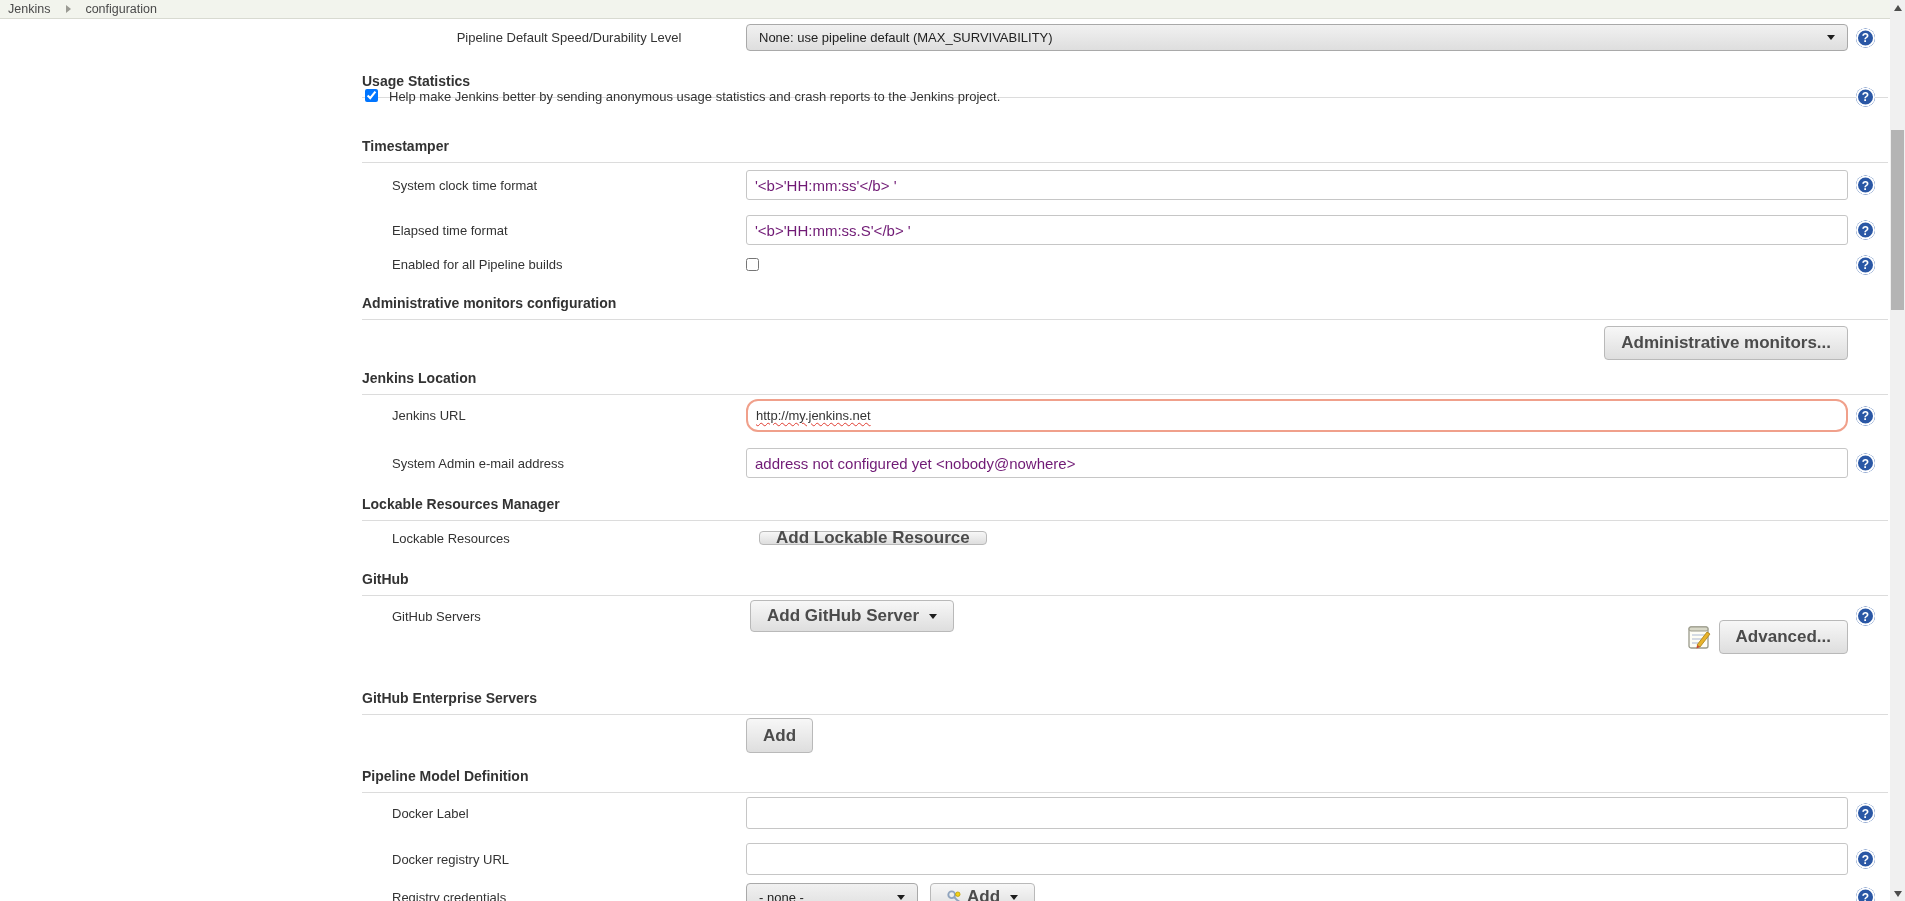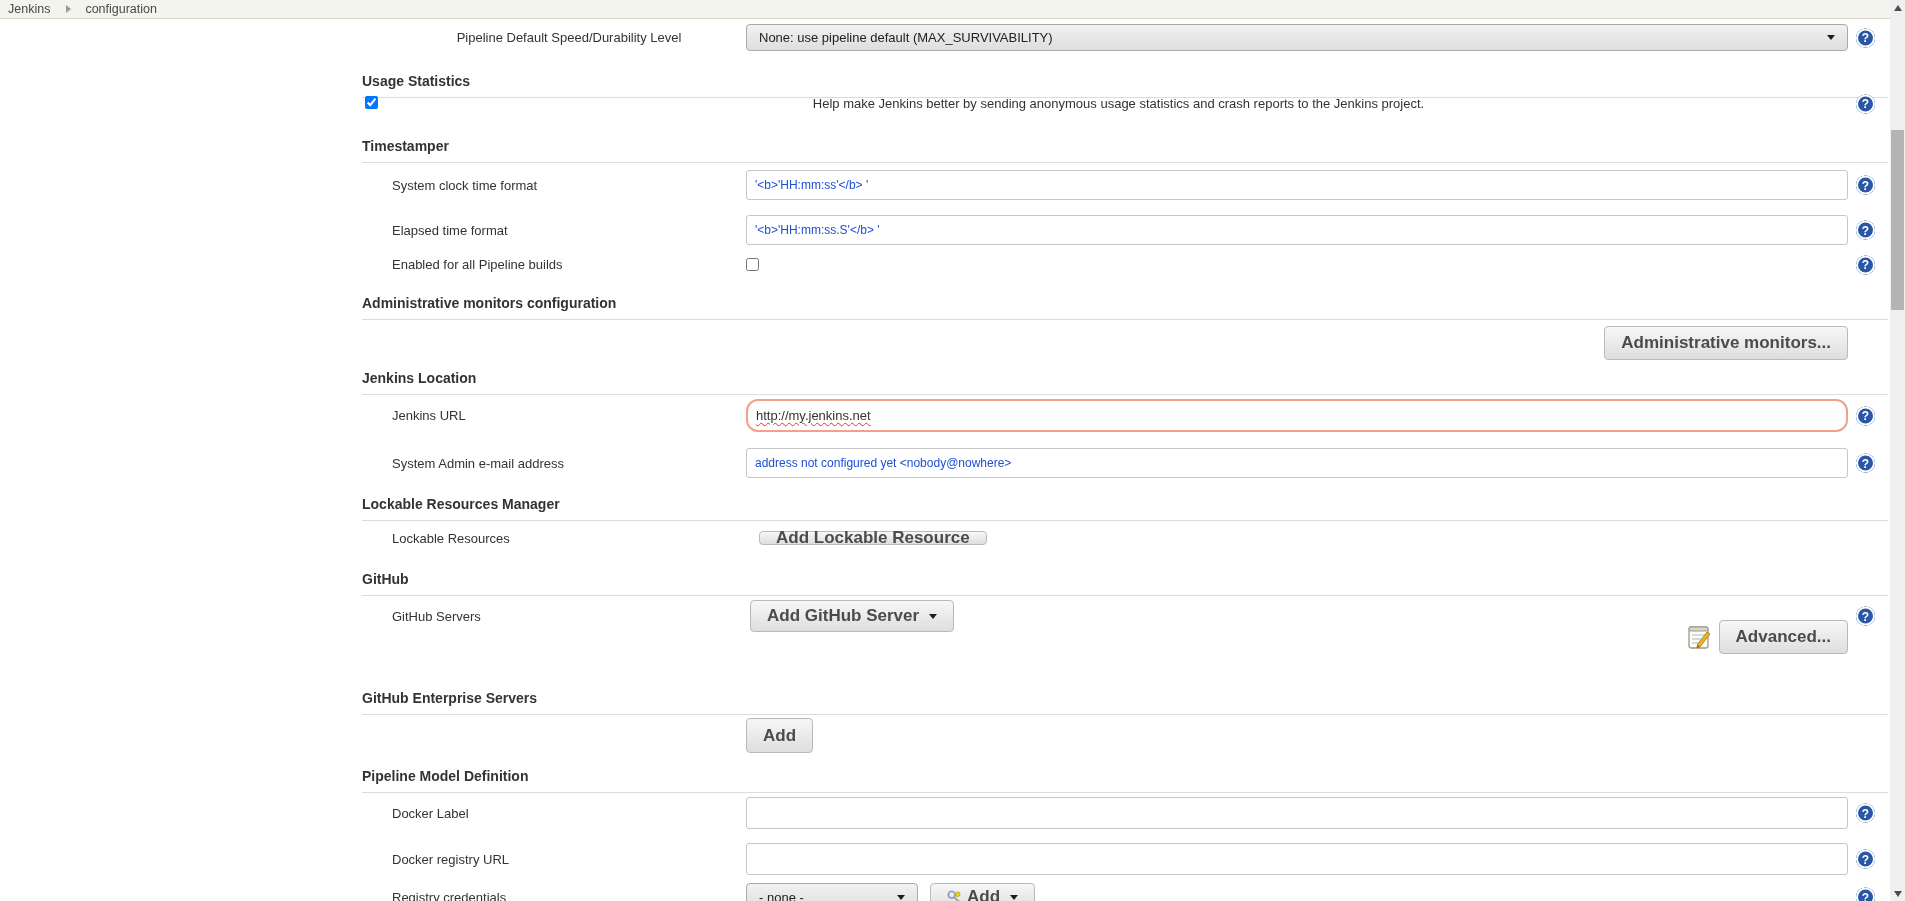--- a/index.html
+++ b/index.html
@@ -25,21 +25,21 @@
     color:#fff; display:flex; align-items:center; justify-content:center;
     font-weight:bold; font-size:12px; cursor:pointer; }
   .help::after { content:"?"; }
 
   
   .section { position:absolute; left:362px; width:1526px; font-weight:bold; font-size:14px;
     color:#333; padding-bottom:8px; border-bottom:1px solid #dcdcdc; }
 
   
   .tinput { width:100%; height:30px; border:1px solid #c6c6c6; border-radius:3px;
-    padding:0 8px; font-family:"Liberation Sans", sans-serif; font-size:12px; color:#1d4ed8; background:#fff; }
+    padding:0 8px; font-family:"Liberation Sans", sans-serif; font-size:15px; color:#701a75; background:#fff; }
   .div-input { width:100%; height:33px; border:2px solid #f0a08b; border-radius:12px;
     background:#fff; display:flex; align-items:center; padding:0 8px; cursor:text; }
   .wavy { text-decoration:underline; text-decoration-style:wavy; text-decoration-color:#e03c31;
     text-decoration-thickness:1px; text-underline-offset:2px; }
 
   
   .sel { background:linear-gradient(#f1f1f1,#dedede); border:1px solid #a9a9a9; border-radius:4px;
     display:flex; align-items:center; padding:0 12px; color:#222; cursor:pointer; position:relative; }
   .sel .caret { position:absolute; right:12px; }
   .caret { width:0; height:0; border-left:4px solid transparent; border-right:4px solid transparent;
@@ -80,21 +80,21 @@
     <div class="control">
       <div class="sel" style="width:1102px; height:27px;">
         <span>None: use pipeline default (MAX_SURVIVABILITY)</span>
         <span class="caret"></span>
       </div>
     </div>
     <span class="help"></span>
   </div>
 
   <div class="section" style="top:73px;">Usage Statistics</div>
-  <div class="row" style="top:95px; height:17px;justify-content:center;">
+  <div class="row" style="top:88px; height:17px;">
     <input type="checkbox" style="position: absolute; left: 3px; top: 1px;" checked="checked">
     <div style="margin-left:27px;">Help make Jenkins better by sending anonymous usage statistics and crash reports to the Jenkins project.</div>
     <span class="help"></span>
   </div>
 
   <div class="section" style="top:138px;">Timestamper</div>
   <div class="row" style="top:170px; height:30px;">
     <div class="flabel">System clock time format</div>
     <div class="control">
       <input class="tinput" value="'&lt;b&gt;'HH:mm:ss'&lt;/b&gt; '" style="">

